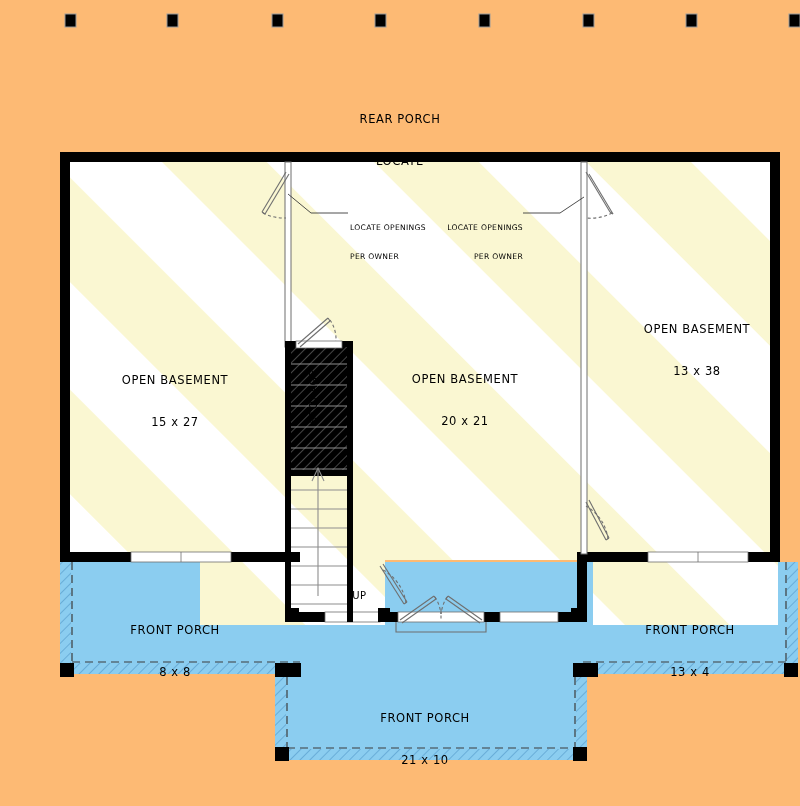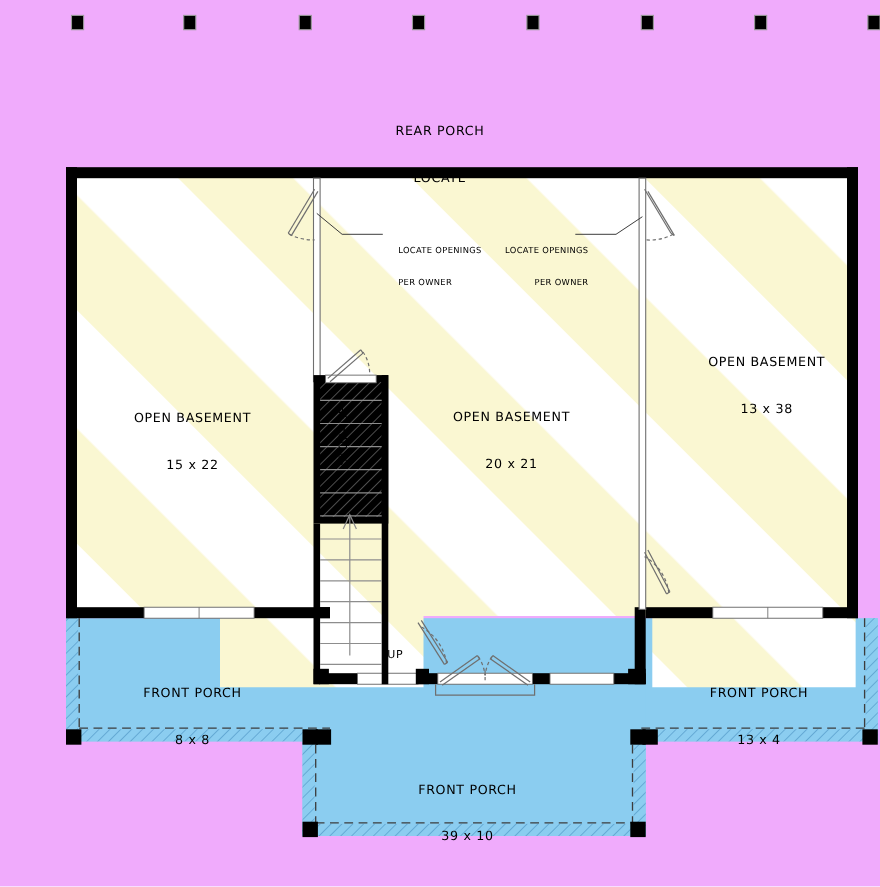--- a/index.html
+++ b/index.html
@@ -7,41 +7,40 @@
     padding: 0;
     background: #ffffff;
   }
   body {
     font-family: "DejaVu Sans", sans-serif;
   }
   #plan {
     position: relative;
     width: 800px;
     height: 806px;
-    background: #f0abfc;
+    background: #fdba74;
     overflow: hidden;
   }
   .lbl {
     position: absolute;
     font-family: "DejaVu Sans", sans-serif;
     text-align: center;
     color: #000000;
     letter-spacing: 0.6px;
     line-height: 1.22;
     white-space: pre;
     user-select: none;
   }
   .lbl-room {
     font-size: 11.5px;
   }
   .lbl-note {
     font-size: 7.6px;
     letter-spacing: 0.3px;
     line-height: 1.3;
-    margin-left: 12px;
   }
   .lbl-up {
     font-size: 10px;
   }
   .lbl-title {
     font-size: 11.5px;
   }
   .lbl-storage {
     font-size: 10.5px;
     transform-origin: 50% 50%;
@@ -275,21 +274,21 @@
     </g>
   </svg>
 
   <div class="lbl lbl-title" style="left:340px; top:84px; width:120px;">
     <div>REAR PORCH</div>
     <div>LOCATE</div>
   </div>
 
   <div class="lbl lbl-room" style="left:115px; top:345px; width:120px;">
     <div>OPEN BASEMENT</div>
-    <div>15 x 22</div>
+    <div>15 x 27</div>
   </div>
 
   <div class="lbl lbl-room" style="left:405px; top:344px; width:120px;">
     <div>OPEN BASEMENT</div>
     <div>20 x 21</div>
   </div>
 
   <div class="lbl lbl-room" style="left:637px; top:294px; width:120px;">
     <div>OPEN BASEMENT</div>
     <div>13 x 38</div>
@@ -300,21 +299,21 @@
     <div>8 x 8</div>
   </div>
 
   <div class="lbl lbl-room" style="left:630px; top:595px; width:120px;">
     <div>FRONT PORCH</div>
     <div>13 x 4</div>
   </div>
 
   <div class="lbl lbl-room" style="left:365px; top:683px; width:120px;">
     <div>FRONT PORCH</div>
-    <div>39 x 10</div>
+    <div>21 x 10</div>
   </div>
 
   <div class="lbl lbl-storage" style="left:273px; top:385px; width:80px; transform: rotate(-90deg);">
     <span>STORAGE</span>
   </div>
 
   <div class="lbl lbl-up" style="left:337px; top:578px; width:28px; text-align:center;">
     <span>UP</span>
   </div>
 

